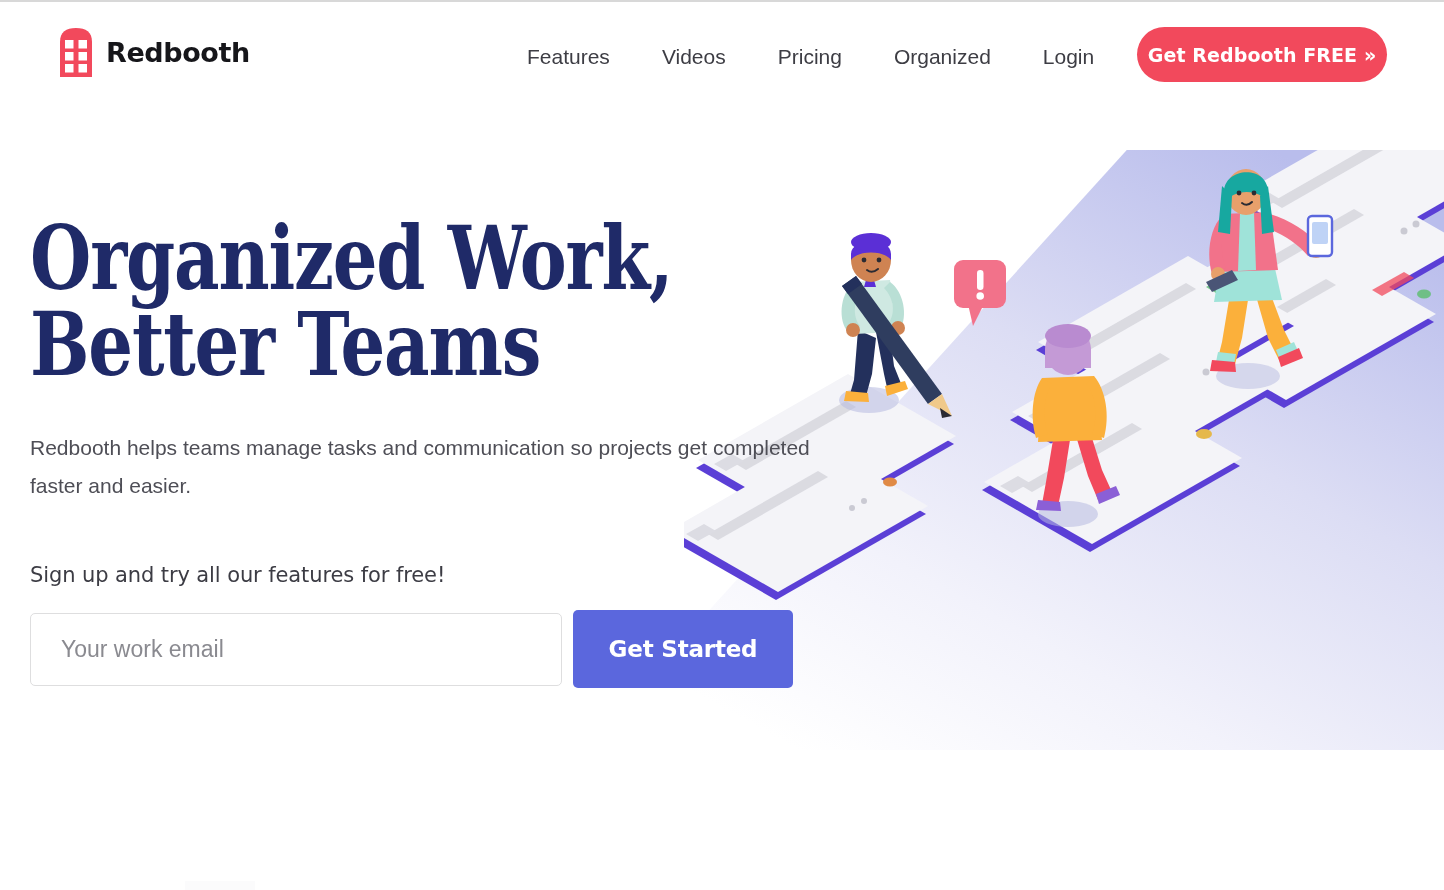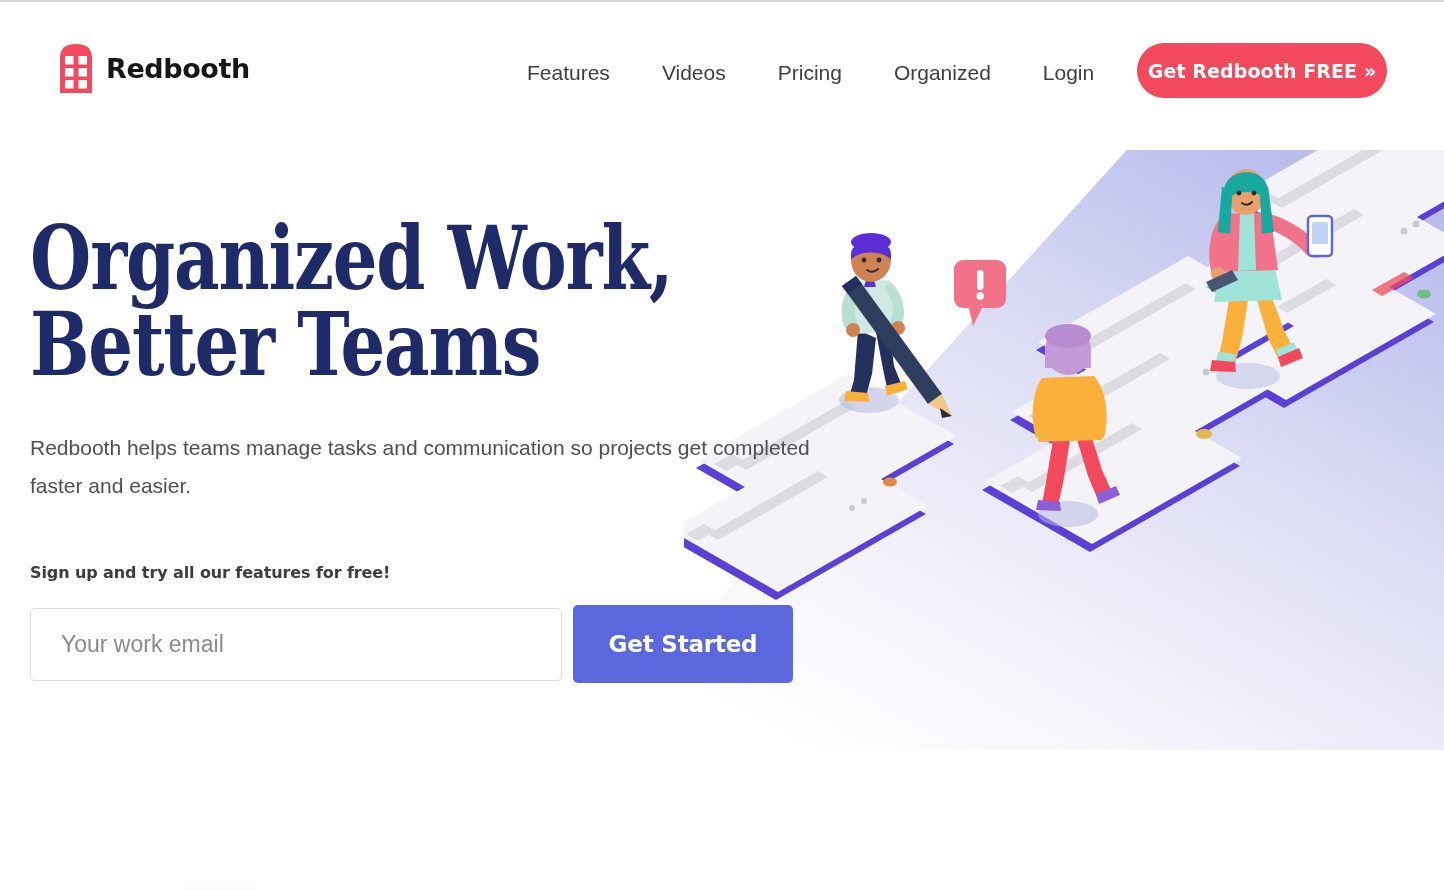--- a/index.html
+++ b/index.html
@@ -25,21 +25,21 @@
     position: absolute;
     top: 0; left: 0;
     width: 1444px;
     height: 2px;
     background: #d8d8d8;
   }
 
   
   .header {
     position: absolute;
-    top: 16px; left: 0;
+    top: 0; left: 0;
     width: 1444px;
     height: 108px;
     display: flex;
     align-items: center;
     z-index: 20;
     padding-left: 32px;
   }
 
   .brand {
     position: absolute;
@@ -146,22 +146,22 @@
     font-size: 21px;
     line-height: 1.78;
     color: #4e4e56;
     width: 800px;
     font-weight: 400;
   }
 
   .signup-label {
     margin-top: 59px;
     font-family: "DejaVu Sans", sans-serif;
-    font-size: 16px;
-    font-weight: 700;
+    font-size: 21px;
+    font-weight: 400;
     color: #3c3c44;
     letter-spacing: -0.1px;
   }
 
   .signup-form {
     margin-top: 23px;
     display: flex;
     align-items: center;
     gap: 11px;
   }

